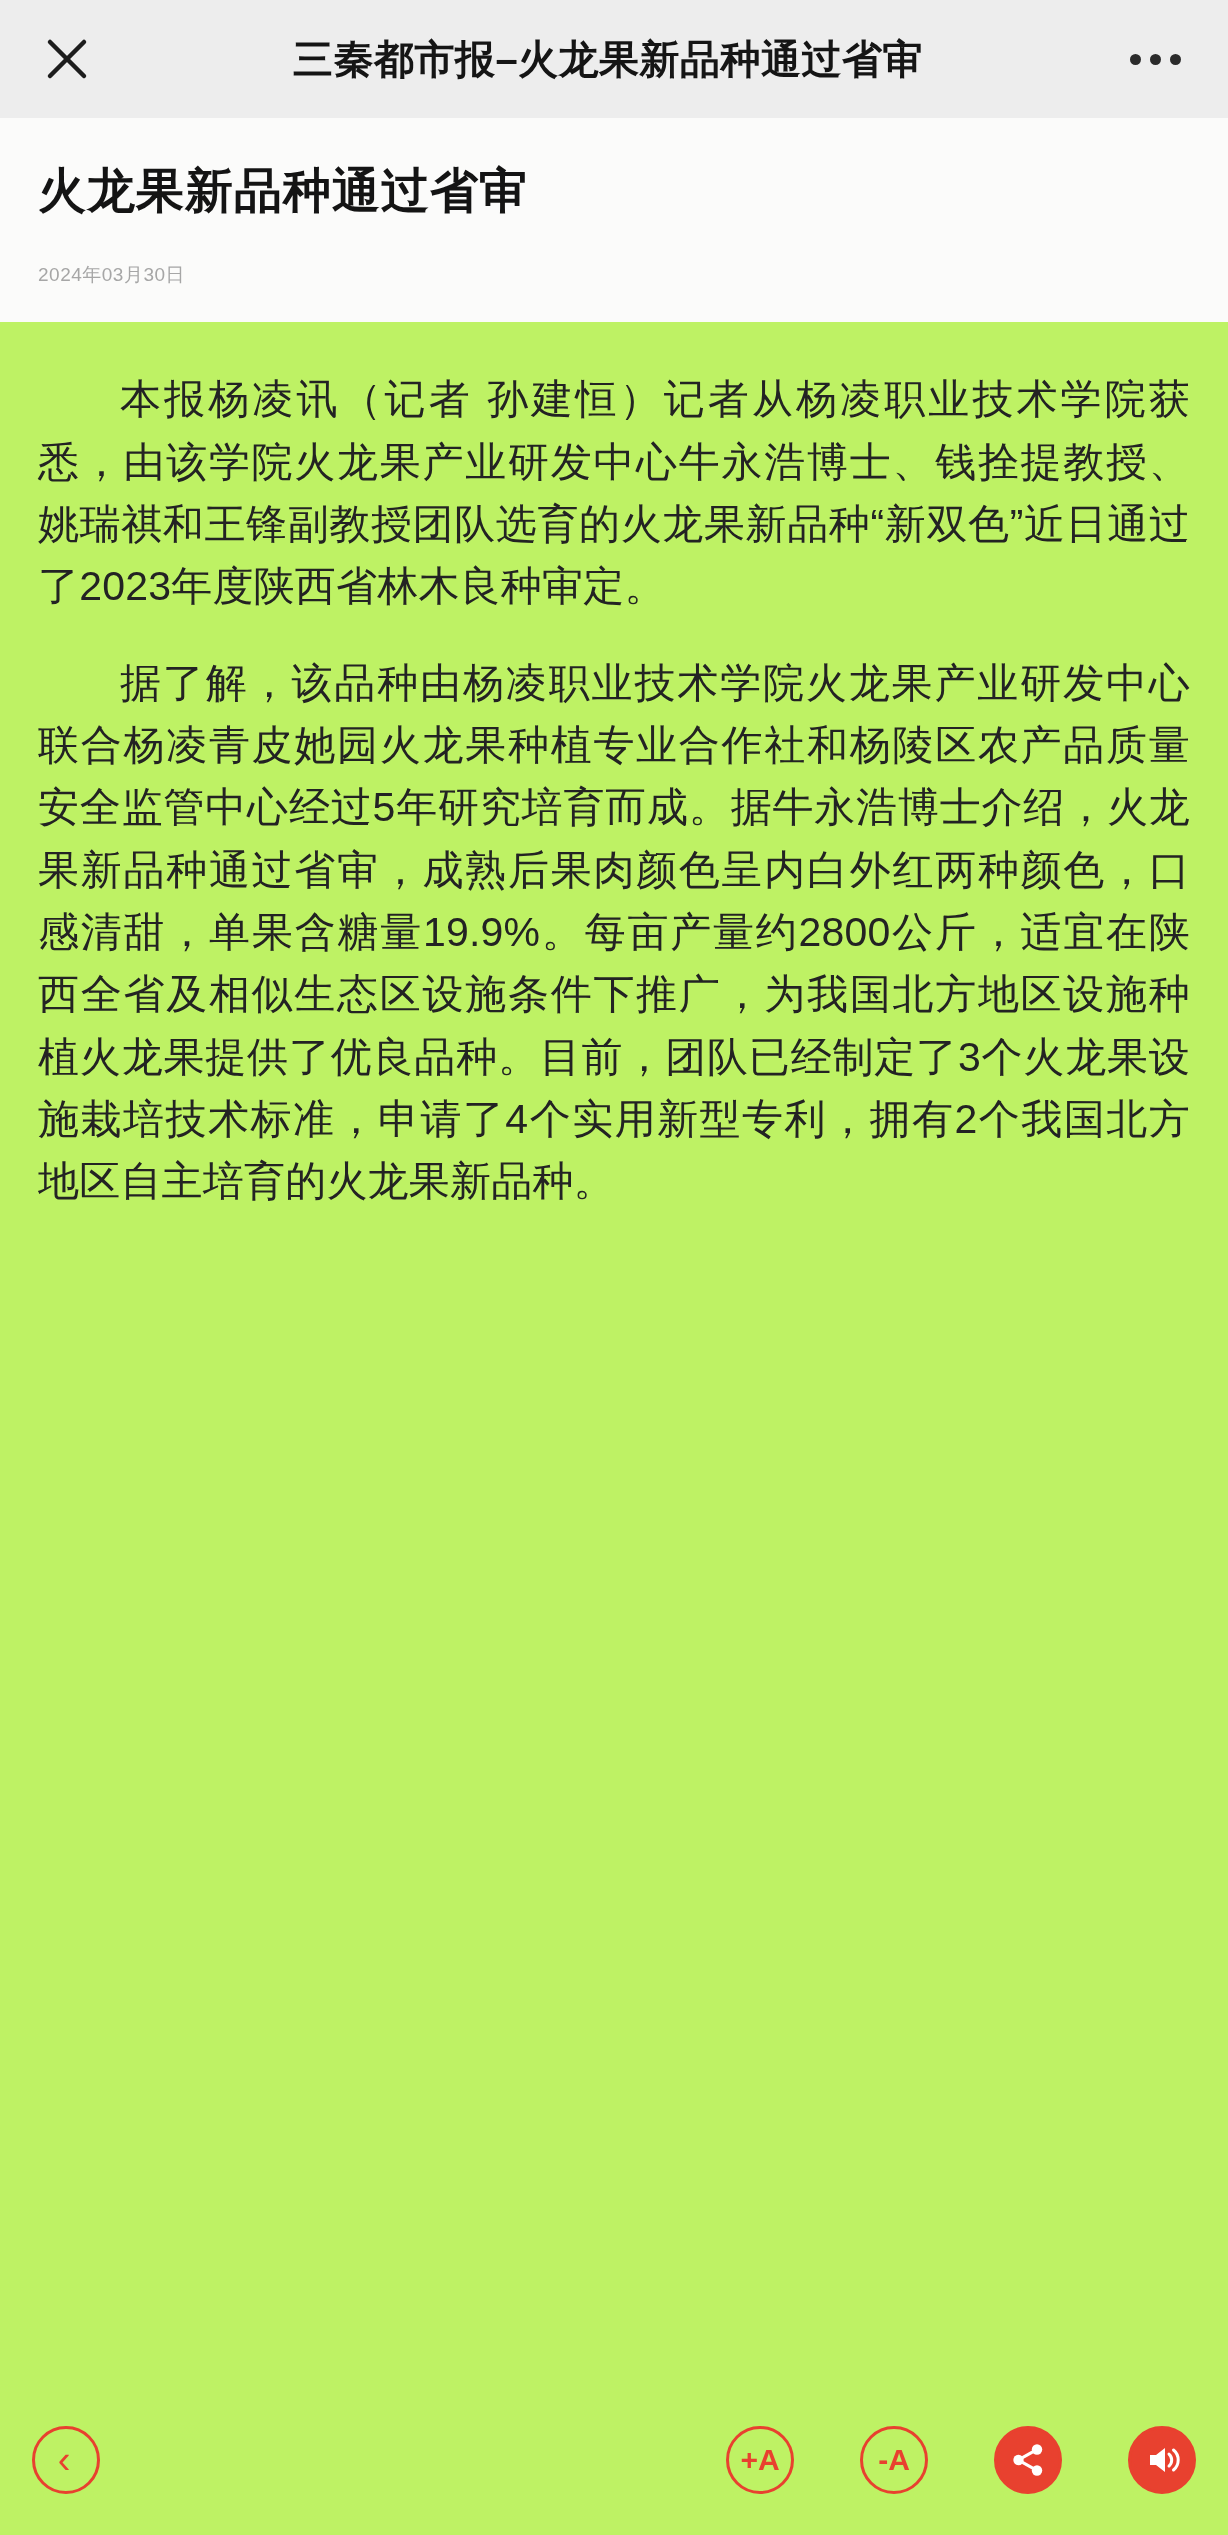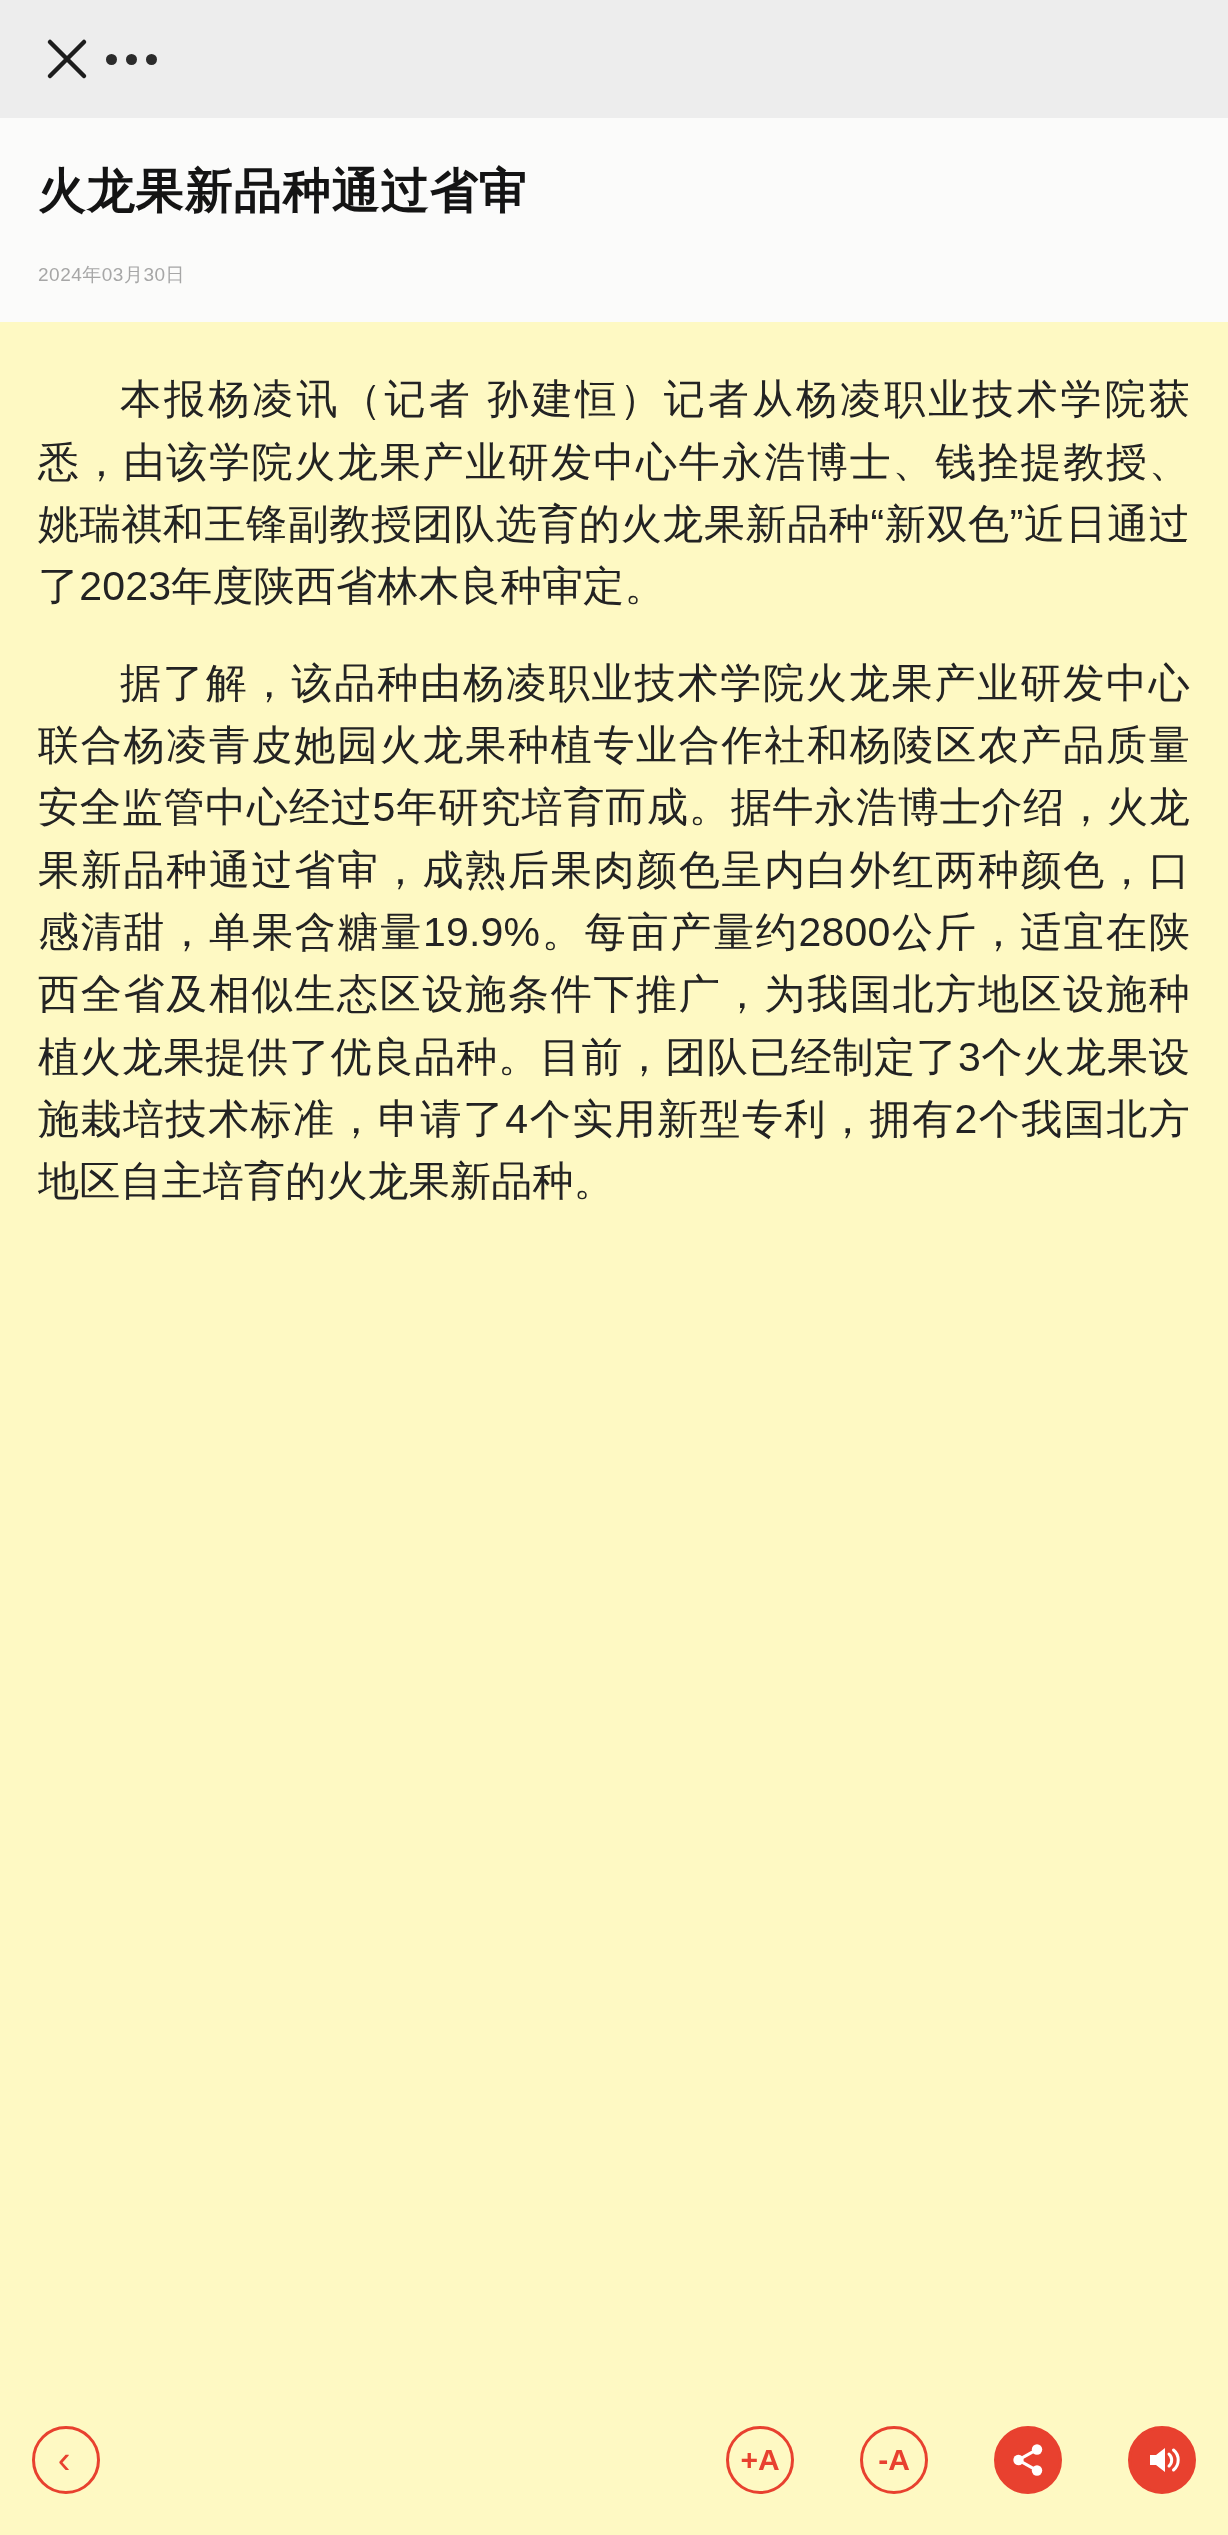--- a/index.html
+++ b/index.html
@@ -58,21 +58,21 @@
   .more-btn i {
     display: block;
     width: 11px;
     height: 11px;
     border-radius: 50%;
     background: #2b2b2b;
   }
 
   
   .page {
-    background: #fef9c3;
+    background: #bef264;
     height: calc(2535px - 118px);
     padding: 0 38px;
     position: relative;
   }
   .article-head {
     background: #fbfbfa;
     margin: 0 -38px;
     padding: 42px 38px 34px 38px;
   }
   .article-title {
@@ -148,20 +148,21 @@
 </head>
 <body>
 
 <div class="topbar">
   <div class="close-btn">
     <svg width="46" height="46" viewBox="0 0 46 46" aria-hidden="true">
       <line x1="6" y1="6" x2="40" y2="40" stroke="#1d1d1d" stroke-width="4.5" stroke-linecap="round"></line>
       <line x1="40" y1="6" x2="6" y2="40" stroke="#1d1d1d" stroke-width="4.5" stroke-linecap="round"></line>
     </svg>
   </div>
+  <div class="topbar-title">三秦都市报–火龙果新品种通过省审</div>
   <div class="more-btn">
     <i></i>
     <i></i>
     <i></i>
   </div>
 </div>
 
 <div class="page">
 
   <div class="article-head">

